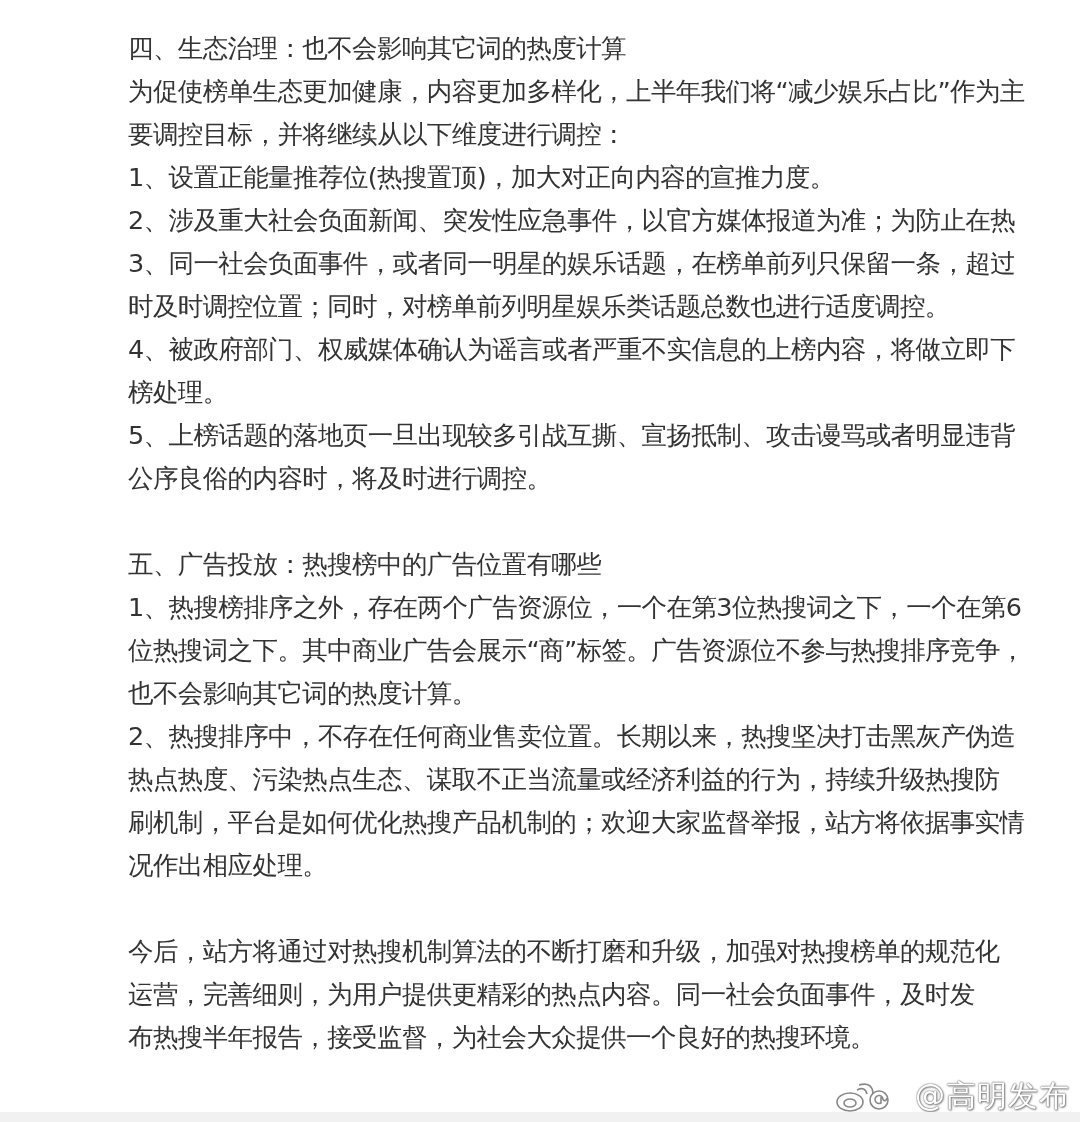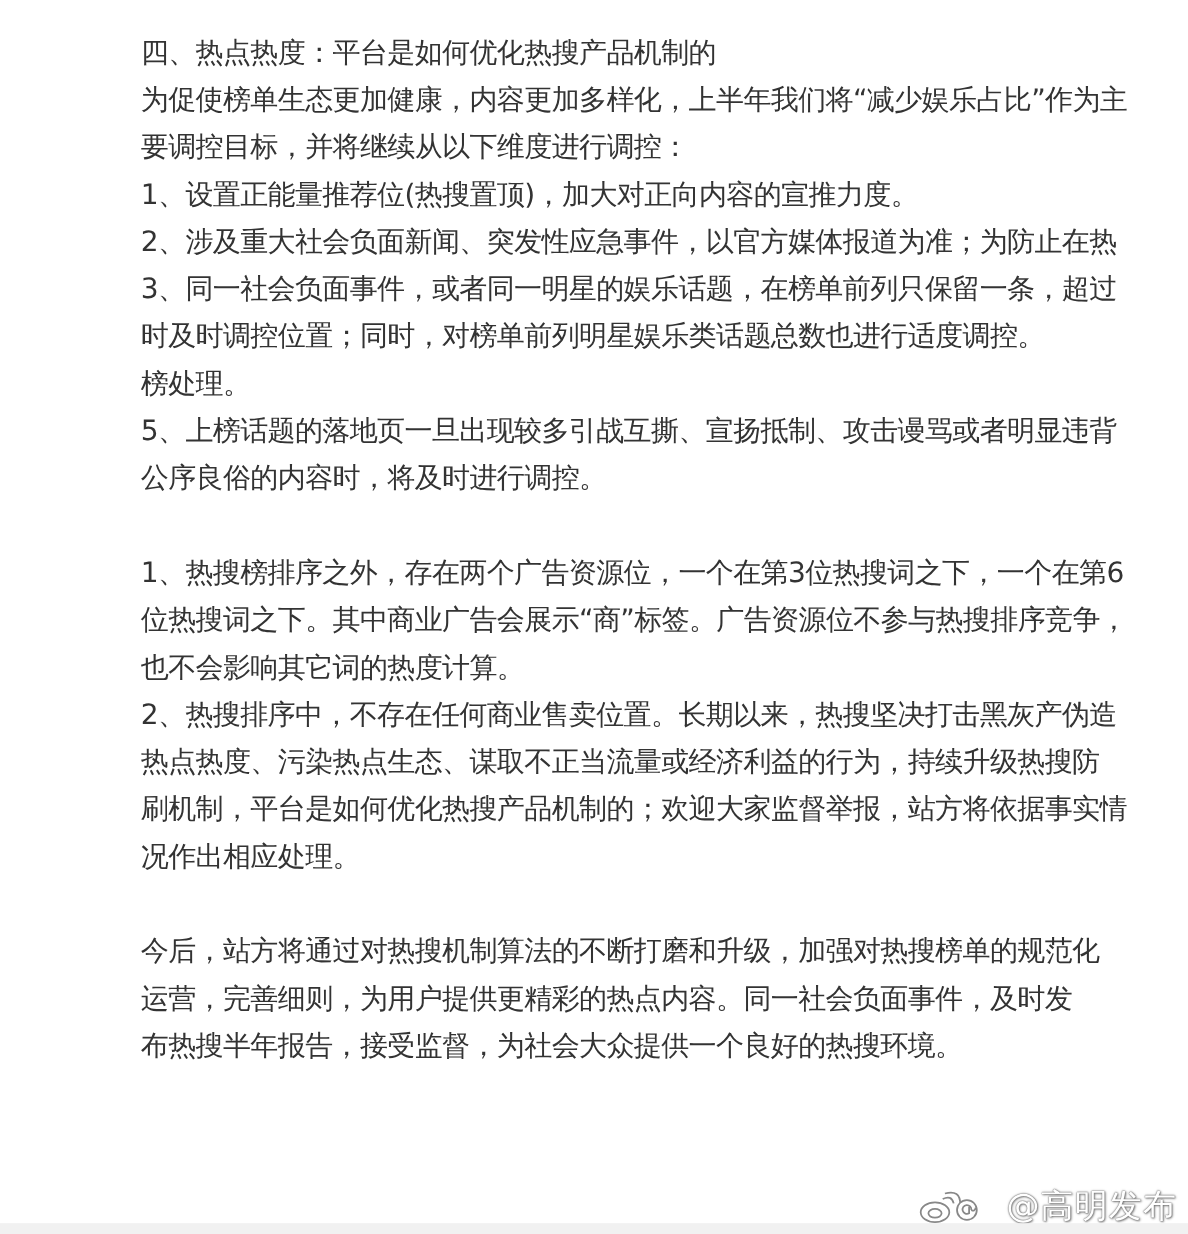--- a/index.html
+++ b/index.html
@@ -33,34 +33,36 @@
   .wb-logo { width: 58px; height: 34px; margin-right: 4px; }
   .bottom-band {
     position: absolute; left: 0; top: 1112px;
     width: 1080px; height: 10px; background: #f1f1f1;
   }
 </style>
 </head>
 <body>
 
 <div class="article">
-  <div class="line">四、热点热度：平台是如何优化热搜产品机制的</div>
+  <div class="line">四、生态治理：也不会影响其它词的热度计算</div>
   <div class="line">为促使榜单生态更加健康，内容更加多样化，上半年我们将“减少娱乐占比”作为主</div>
   <div class="line">要调控目标，并将继续从以下维度进行调控：</div>
 
   <div class="line">1、设置正能量推荐位(热搜置顶)，加大对正向内容的宣推力度。</div>
   <div class="line">2、涉及重大社会负面新闻、突发性应急事件，以官方媒体报道为准；为防止在热</div>
   <div class="line">3、同一社会负面事件，或者同一明星的娱乐话题，在榜单前列只保留一条，超过</div>
   <div class="line">时及时调控位置；同时，对榜单前列明星娱乐类话题总数也进行适度调控。</div>
+  <div class="line">4、被政府部门、权威媒体确认为谣言或者严重不实信息的上榜内容，将做立即下</div>
   <div class="line">榜处理。</div>
   <div class="line">5、上榜话题的落地页一旦出现较多引战互撕、宣扬抵制、攻击谩骂或者明显违背</div>
   <div class="line">公序良俗的内容时，将及时进行调控。</div>
 
   <div class="blank"></div>
 
+  <div class="line">五、广告投放：热搜榜中的广告位置有哪些</div>
   <div class="line">1、热搜榜排序之外，存在两个广告资源位，一个在第3位热搜词之下，一个在第6</div>
   <div class="line">位热搜词之下。其中商业广告会展示“商”标签。广告资源位不参与热搜排序竞争，</div>
   <div class="line">也不会影响其它词的热度计算。</div>
   <div class="line">2、热搜排序中，不存在任何商业售卖位置。长期以来，热搜坚决打击黑灰产伪造</div>
   <div class="line">热点热度、污染热点生态、谋取不正当流量或经济利益的行为，持续升级热搜防</div>
   <div class="line">刷机制，平台是如何优化热搜产品机制的；欢迎大家监督举报，站方将依据事实情</div>
   <div class="line">况作出相应处理。</div>
 
   <div class="blank"></div>
 

